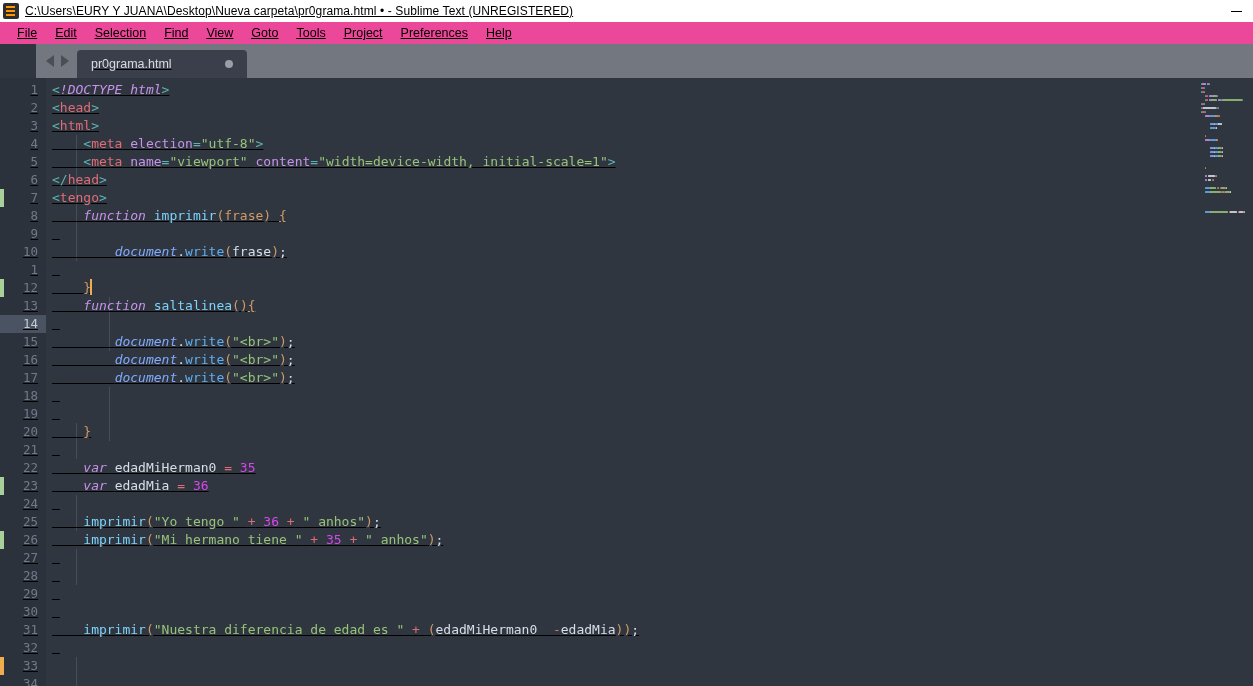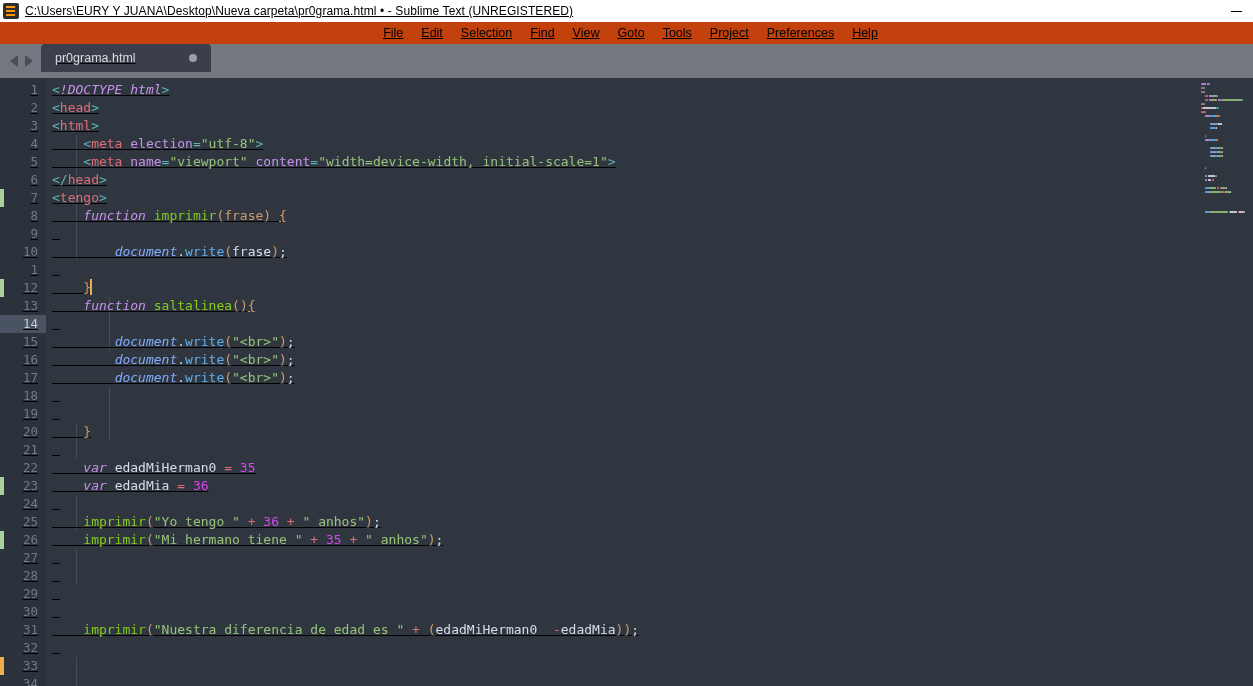--- a/index.html
+++ b/index.html
@@ -65,44 +65,45 @@
   .minimize-glyph {
     display: block;
     width: 11px;
     height: 1px;
     background: #000;
   }
 
   
   .menubar {
     height: 22px;
-    background: #c2410c;
+    background: #ec4899;
     display: flex;
     align-items: center;
     padding-left: 8px;
     flex: 0 0 auto;
     box-sizing: border-box;
-    justify-content: center;
   }
   .menu-item {
     font-size: 12.5px;
     color: #000000;
     padding: 0 9px;
     white-space: nowrap;
     cursor: default;
   }
   .menu-item .acc { text-decoration: underline; }
 
   
   .tabbar {
     height: 34px;
     background: #73777f;
     display: flex;
-    flex: 0 0 auto;
-    position: relative;
+    align-items: flex-end;
+    flex: 0 0 auto;
+    position: relative;
+    margin-left: 36px;
   }
   .tab-nav {
     display: flex;
     align-items: center;
     height: 34px;
     padding: 0 8px 0 10px;
     gap: 7px;
   }
   .arrow {
     width: 0; height: 0;
@@ -206,21 +207,21 @@
     background: #454d59;
   }
 
   
   .t-punct   { color: #d8dee9; }
   .t-tag     { color: #e06c75; }
   .t-tagb    { color: #5fb3b3; }
   .t-attr    { color: #c792ea; }
   .t-str     { color: #98c379; }
   .t-kw      { color: #c792ea; font-style: italic; }
-  .t-fn      { color: #84cc16; }
+  .t-fn      { color: #7dd3fc; }
   .t-param   { color: #d19a66; }
   .t-var     { color: #d8dee9; }
   .t-num     { color: #d946ef; }
   .t-obj     { color: #82aaff; font-style: italic; }
   .t-meth    { color: #61afef; }
   .t-op      { color: #e06c75; }
   .t-brace   { color: #d19a66; }
   .t-text    { color: #d8dee9; }
   .t-brace-hl{ color: #d19a66; text-decoration: underline; }
 

